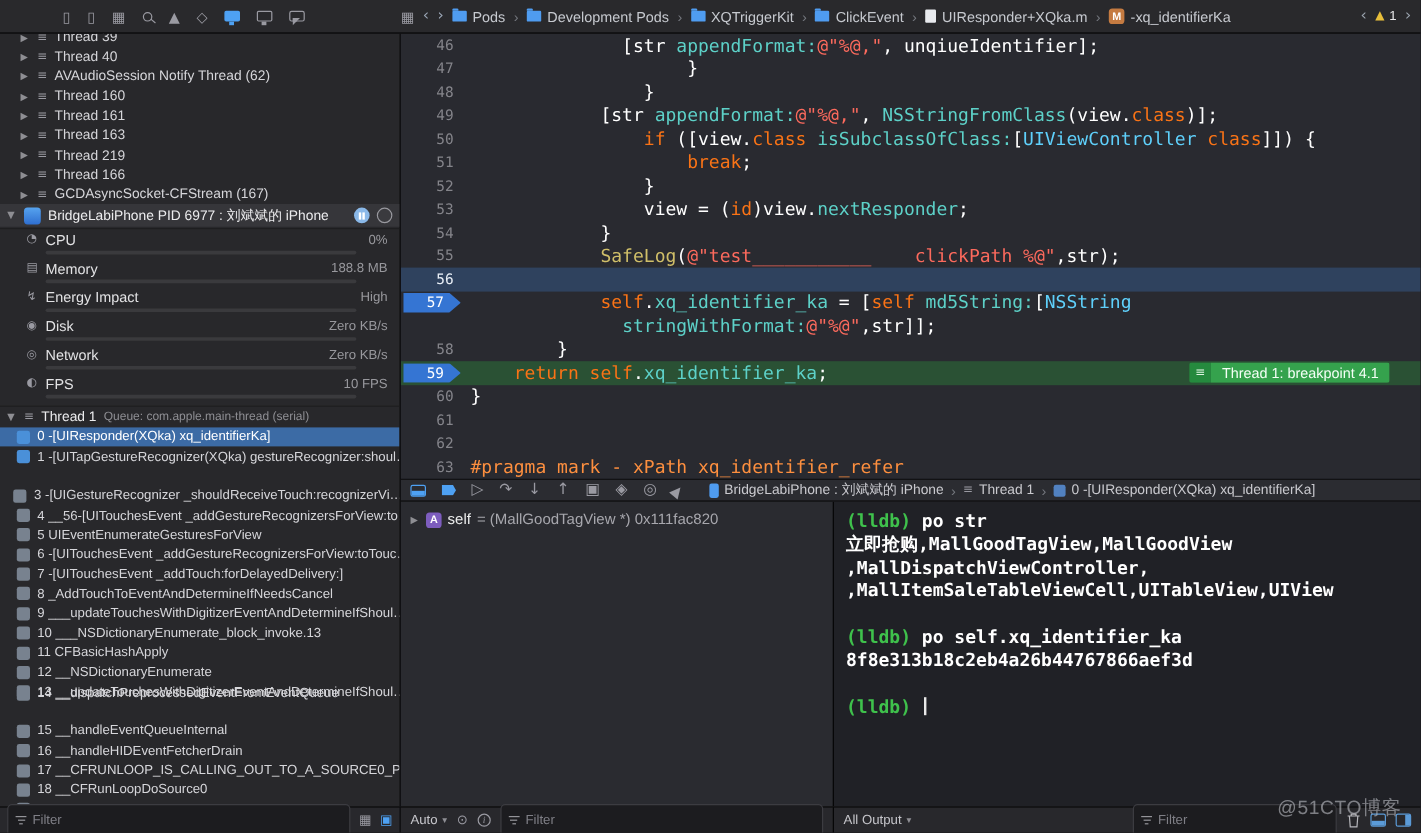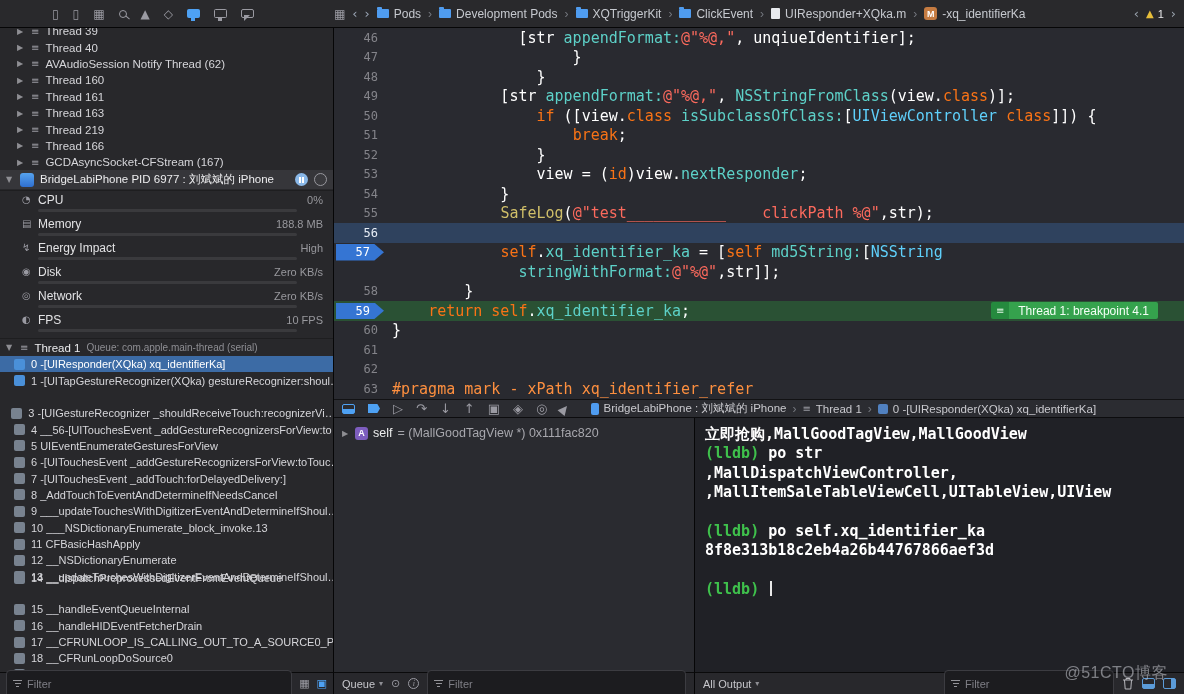--- a/index.html
+++ b/index.html
@@ -497,43 +497,43 @@
   <section class="vars" id="vars">
       <div class="var-row">
         <span class="disc">▶</span>
         <span class="var-ic">A</span>
         <span class="var-name">self</span>
         <span class="var-detail">= (MallGoodTagView *) 0x111fac820</span>
       </div>
     </section>
 
   <section class="console" id="console">
+      <div class="con-line"><span class="tk-prompt">(lldb) </span><span class="tk-p">po str</span></div>
       <div class="con-line"><span class="tk-p">立即抢购,MallGoodTagView,MallGoodView</span></div>
-      <div class="con-line"><span class="tk-prompt">(lldb) </span><span class="tk-p">po str</span></div>
       <div class="con-line"><span class="tk-p">,MallDispatchViewController,</span></div>
       <div class="con-line"><span class="tk-p">,MallItemSaleTableViewCell,UITableView,UIView</span></div>
       <div class="con-line">&nbsp;</div>
       <div class="con-line"><span class="tk-prompt">(lldb) </span><span class="tk-p">po self.xq_identifier_ka</span></div>
       <div class="con-line"><span class="tk-p">8f8e313b18c2eb4a26b44767866aef3d</span></div>
       <div class="con-line">&nbsp;</div>
       <div class="con-line"><span class="tk-prompt">(lldb) </span><span class="caret"></span></div>
     </section>
 
   <div class="bbar" id="bbar-sidebar">
     <span class="field">
       <span class="funnel"></span>
       <input placeholder="Filter" style="">
     </span>
     <span class="icn" style="font-size:11px">▦</span>
     <span class="icn on" style="font-size:11px">▣</span>
   </div>
 
   <div class="bbar" id="bbar-vars">
     <span class="scope">
-      <span>Queue</span>
+      <span>Auto</span>
         <span class="v">▾</span>
     </span>
     <span class="icn" style="font-size:11px">⊙</span>
     <span class="circle-i">i</span>
     <span class="field">
       <span class="funnel"></span>
       <input placeholder="Filter" style="">
     </span>
   </div>
 

